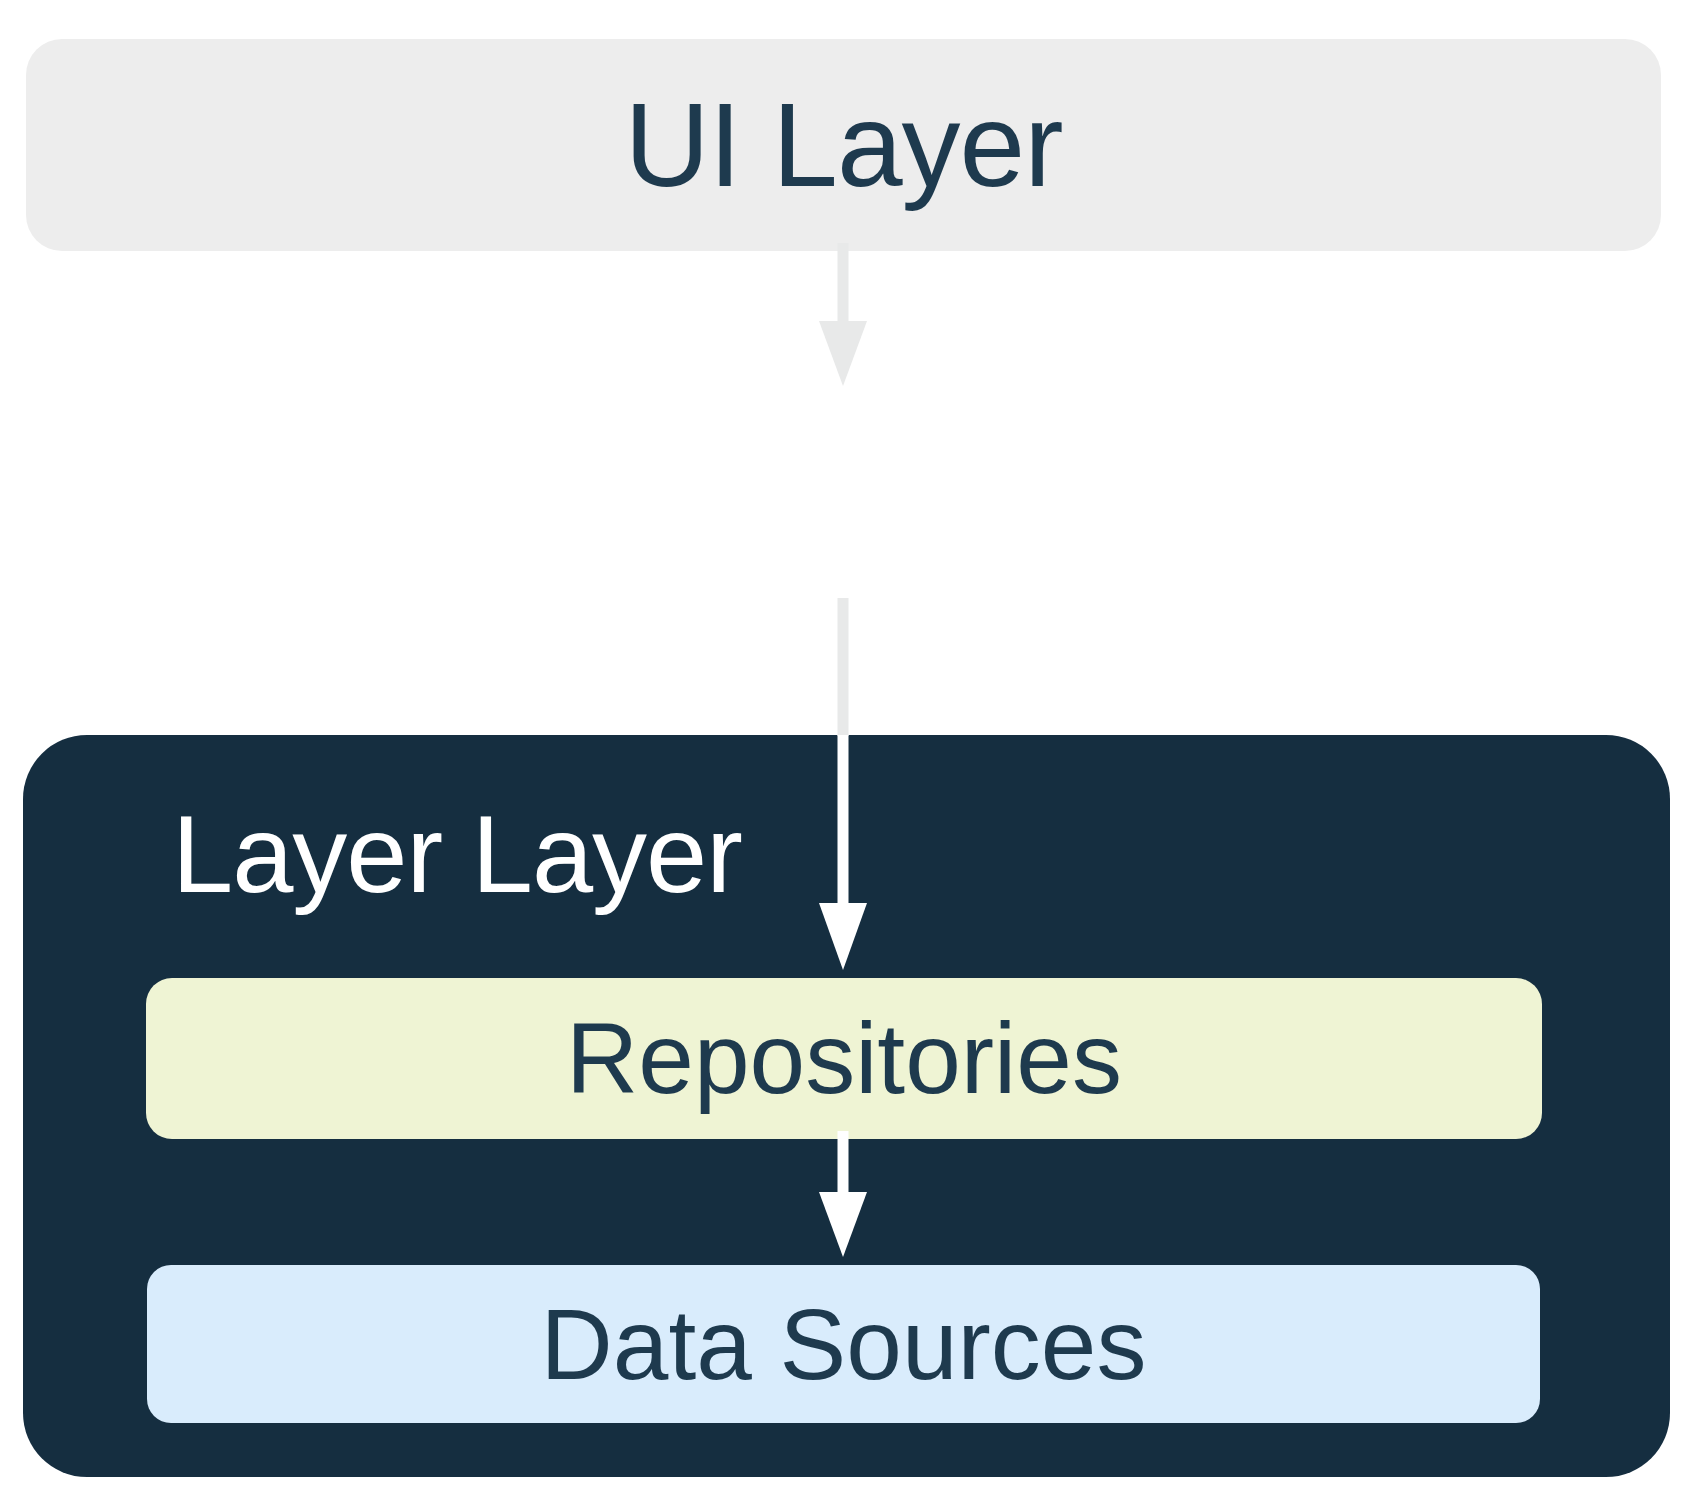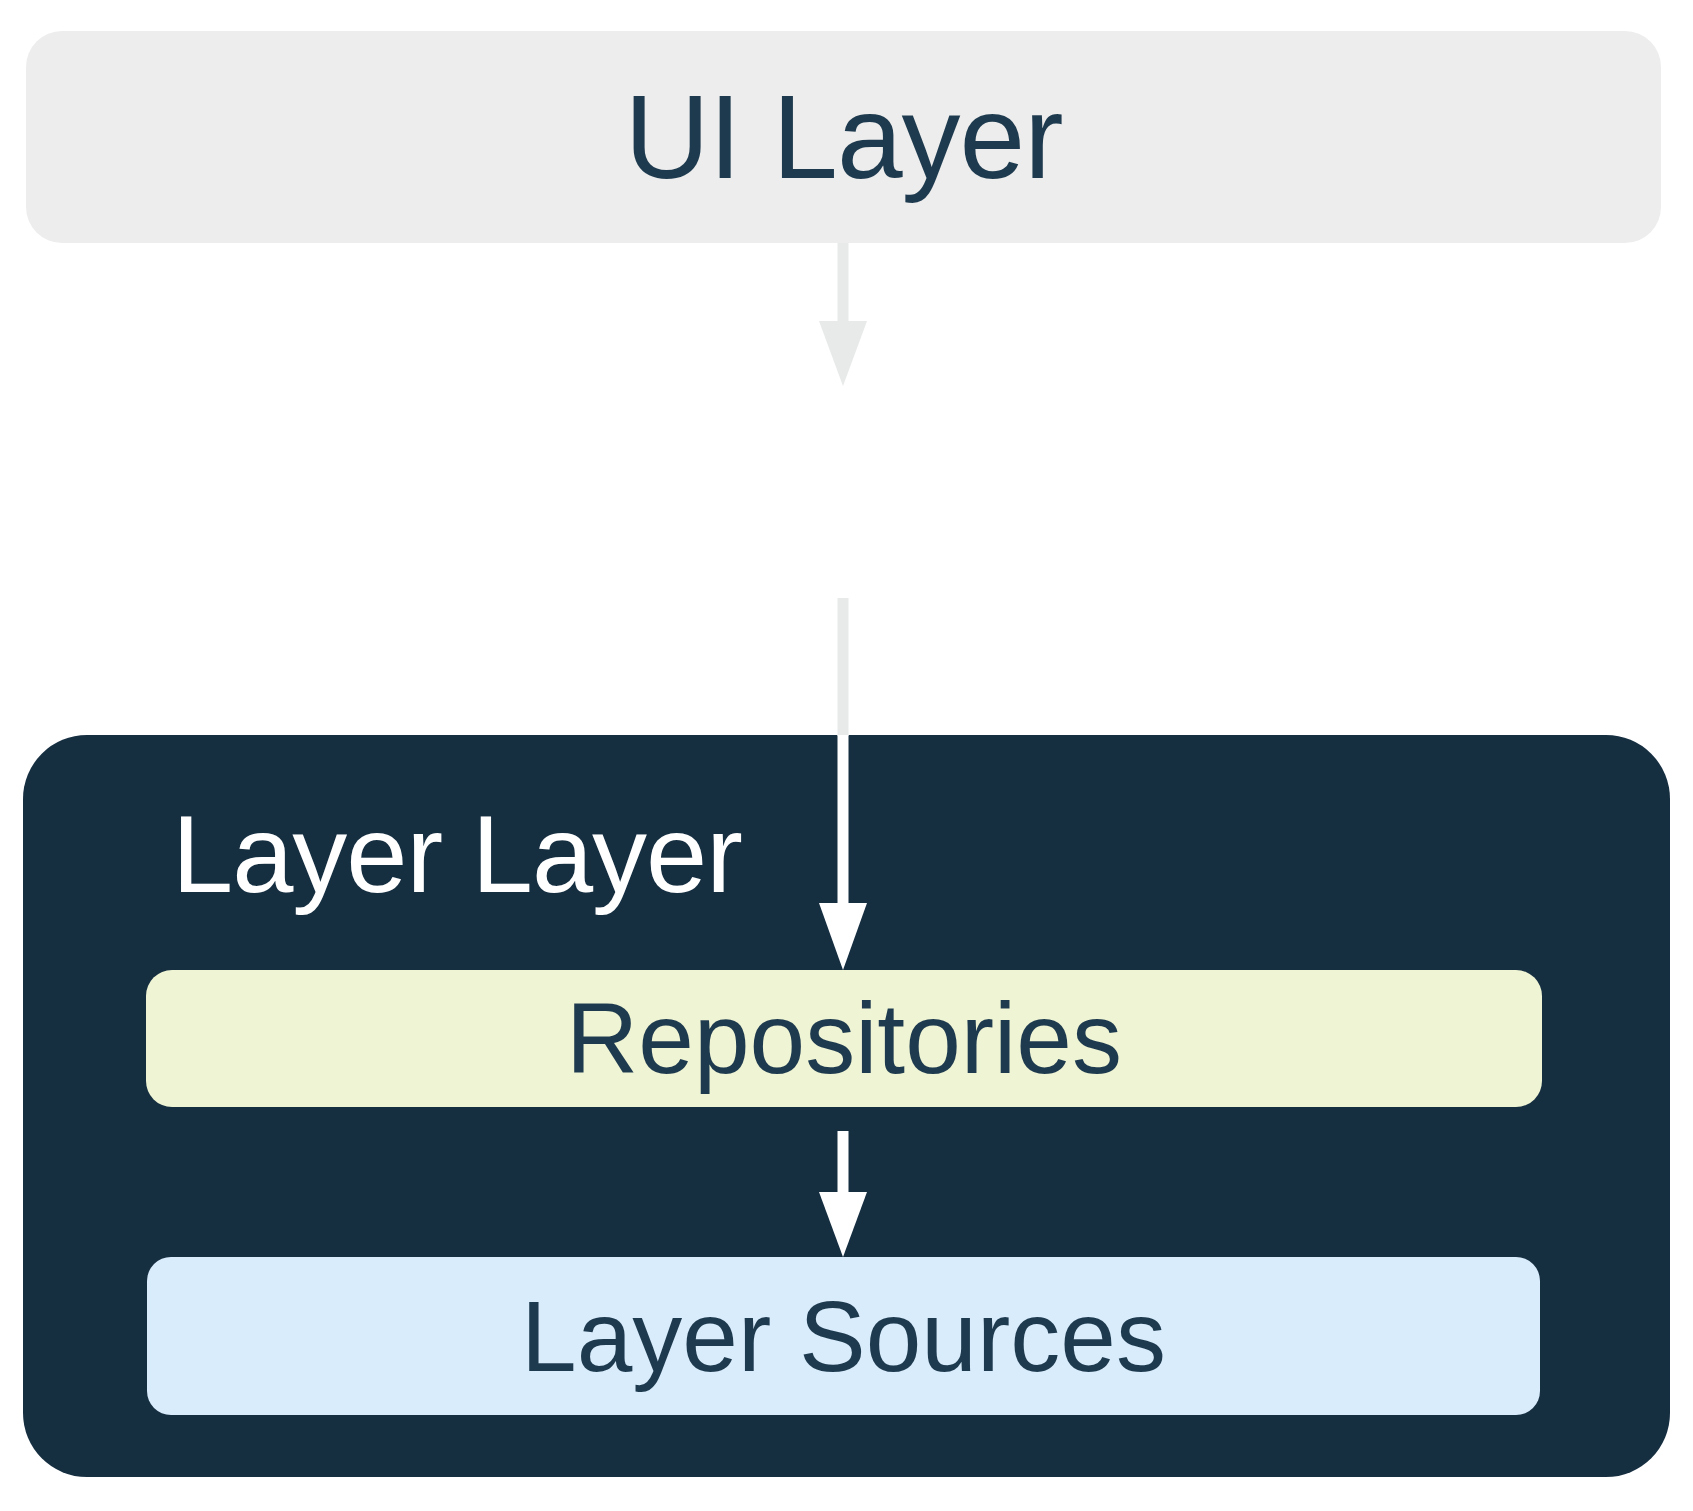--- a/index.html
+++ b/index.html
@@ -22,20 +22,21 @@
     background: #ffffff;
     overflow: hidden;
   }
 
   .box {
     position: absolute;
     display: flex;
     align-items: center;
     justify-content: center;
     text-align: center;
+    margin-top: 8px;
   }
 
   .layer-gray {
     background: var(--gray-box);
     border-radius: 36px;
     color: var(--text-navy);
     font-size: 118px;
     letter-spacing: -1px;
   }
 
@@ -53,21 +54,21 @@
   .data-layer-label {
     position: absolute;
     left: 149px; top: 55px;
     color: var(--white);
     font-size: 110px;
     letter-spacing: -1px;
   }
 
   .repositories {
     left: 146px; top: 970px;
-    width: 1396px; height: 137px;
+    width: 1396px; height: 161px;
     background: var(--green);
     border-radius: 26px;
     color: var(--text-navy);
     font-size: 100px;
   }
 
   .data-sources {
     left: 147px; top: 1257px;
     width: 1393px; height: 158px;
     background: var(--blue);
@@ -130,16 +131,16 @@
   <div class="box repositories">
     <span>Repositories</span>
   </div>
 
   <div class="arrow arrow-3">
     <div class="shaft"></div>
     <div class="head"></div>
   </div>
 
   <div class="box data-sources">
-    <span>Layer Sources</span>
+    <span>Data Sources</span>
   </div>
 
 </div>
 
 </body></html>

